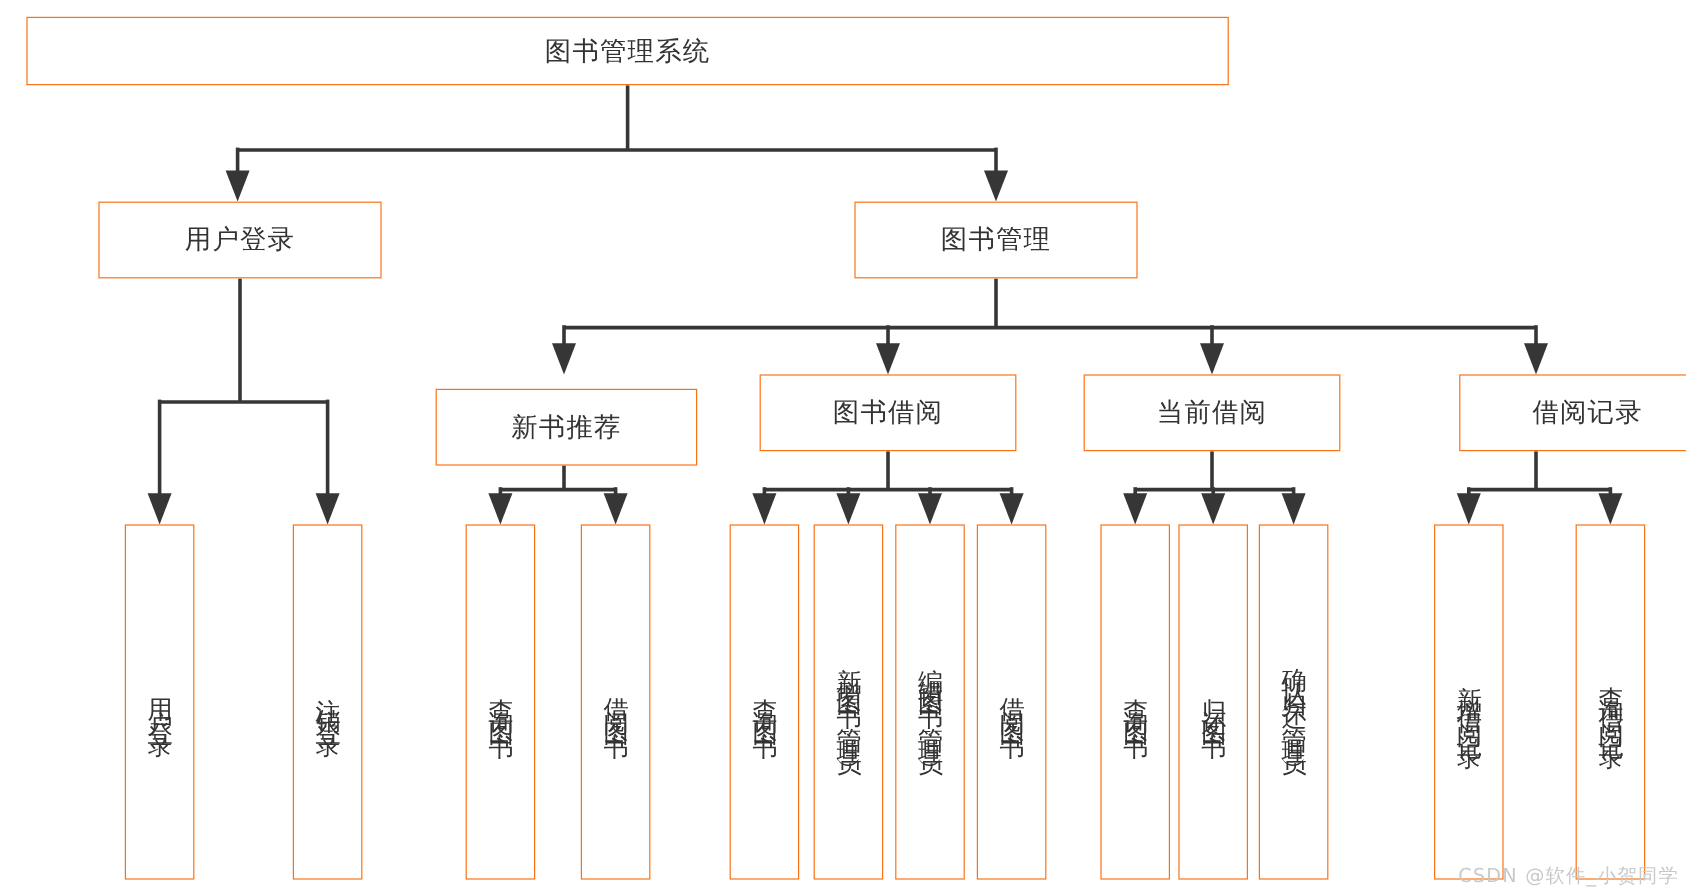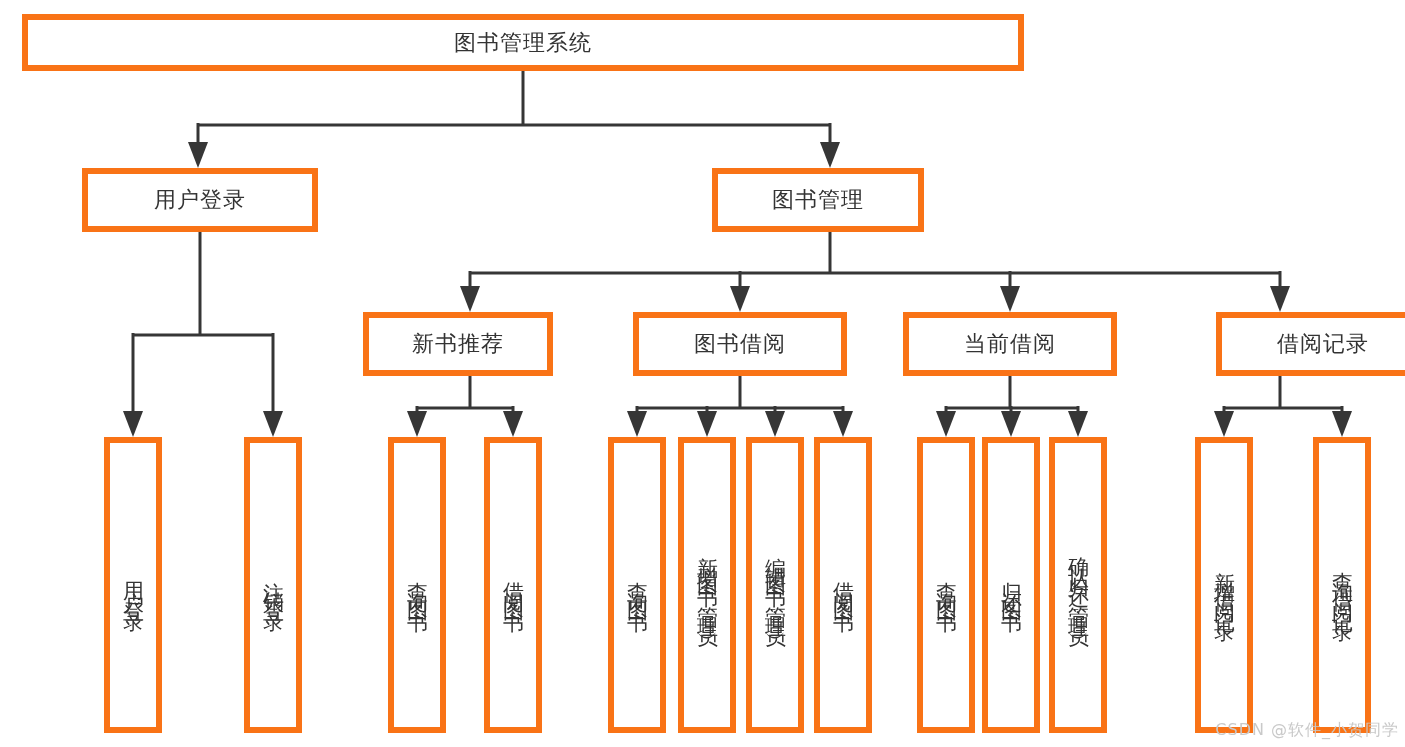--- a/index.html
+++ b/index.html
@@ -8,21 +8,21 @@
     width:1405px;height:747px;
     background:#ffffff;
     font-family:"DejaVu Sans","Liberation Sans",sans-serif;
     overflow:hidden;
   }
   .wires{position:absolute;left:0;top:0;z-index:1;}
   .box{
     position:absolute;
     box-sizing:border-box;
     background:#ffffff;
-    border:6px solid #f97316;
+    border:1px solid #f97316;
     color:#333333;
     display:flex;align-items:center;justify-content:center;
     z-index:2;
   }
   .hbox{font-size:22px;letter-spacing:1px;white-space:nowrap;}
   .vbox span{
     writing-mode:vertical-rl;
     text-orientation:mixed;
     font-size:21px;
     line-height:1;
@@ -114,25 +114,25 @@
     </g>
   </svg>
 
   <div class="box hbox" style="left:22px;top:14px;width:1002px;height:57px;">
     <span>图书管理系统</span>
   </div>
 
   <div class="box hbox" style="left:82px;top:168px;width:236px;height:64px;">
     <span>用户登录</span>
   </div>
-  <div class="box hbox" style="left:712px;top:168px;width:212px;height:64px;">
+  <div class="box hbox" style="left:712px;top:168px;width:236px;height:64px;">
     <span>图书管理</span>
   </div>
 
-  <div class="box hbox" style="left:363px;top:312px;width:190px;height:64px;text-align:right;">
+  <div class="box hbox" style="left:363px;top:324px;width:218px;height:64px;text-align:right;">
     <span>新书推荐</span>
   </div>
   <div class="box hbox" style="left:903px;top:312px;width:214px;height:64px;">
     <span>当前借阅</span>
   </div>
   <div class="box hbox" style="left:633px;top:312px;width:214px;height:64px;">
     <span>图书借阅</span>
   </div>
   <div class="box hbox" style="left:1216px;top:312px;width:214px;height:64px;">
     <span>借阅记录</span>

